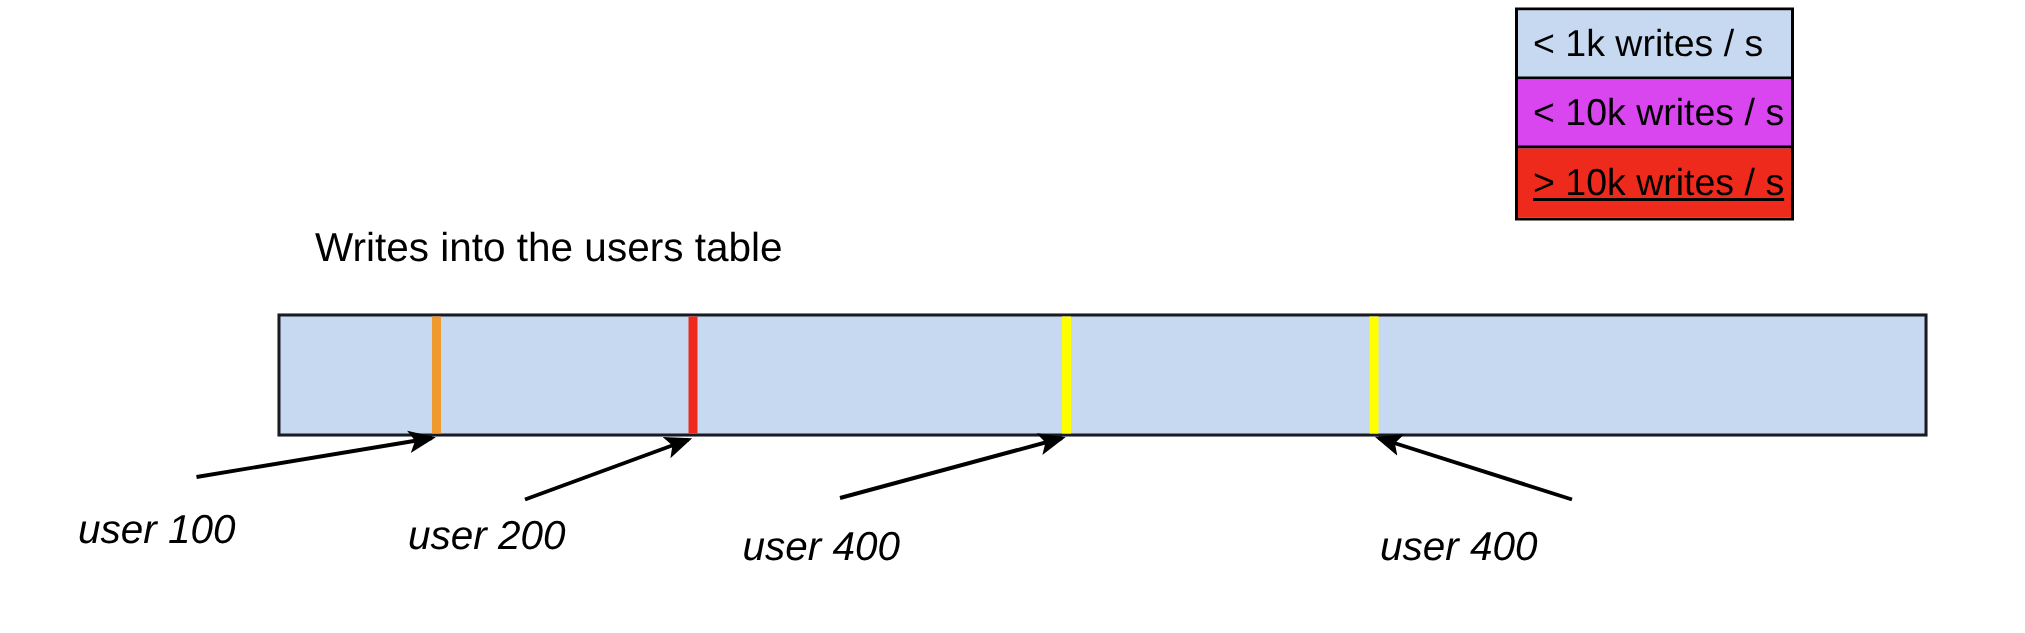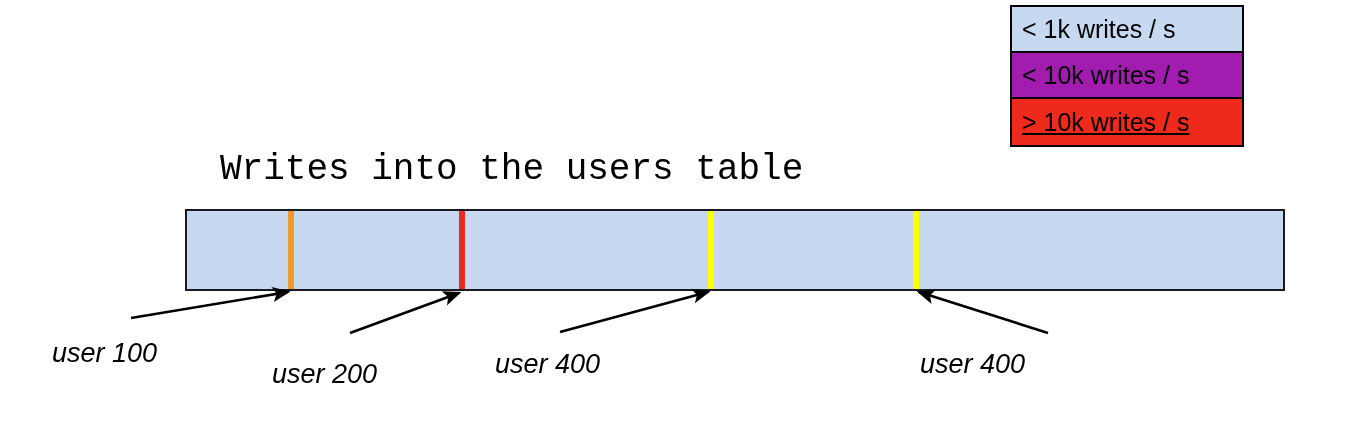--- a/index.html
+++ b/index.html
@@ -23,21 +23,21 @@
     left: 0; top: 0;
     width: 1350px;
     height: 422px;
   }
 
   
   .legend {
     position: absolute;
     left: 1010px;
     top: 5px;
-    width: 234px;
+    width: 186px;
     border: 2px solid #000000;
     box-sizing: border-box;
     background: #ffffff;
   }
   .legend-row {
     height: 46px;
     box-sizing: border-box;
     border-bottom: 2px solid #000000;
     display: flex;
     align-items: center;
@@ -45,32 +45,31 @@
     font-size: 25px;
     line-height: 1;
     letter-spacing: 0px;
     white-space: nowrap;
   }
   .legend-row:last-child {
     border-bottom: none;
   }
   .legend-swatch-blue   { background: #c6d9f0; }
   .legend-swatch-yellow { background: #ffff00; }
-  .legend-swatch-orange { background: #a21caf; }
+  .legend-swatch-orange { background: #d946ef; }
   .legend-swatch-red    { background: #ed2a1c; text-decoration: underline; }
 
   
   .chart-title {
     position: absolute;
-    left: 220px;
+    left: 210px;
     top: 152px;
-    font-size: 36px;
+    font-size: 27px;
     line-height: 1;
     white-space: nowrap;
-    font-family: Liberation Mono, monospace;
   }
 
   
   .bar-wrap {
     position: absolute;
     left: 185px;
     top: 209px;
     width: 1100px;
     height: 82px;
   }
@@ -142,17 +141,17 @@
     </defs>
     <g id="arrow-lines" stroke="#000000" stroke-width="2.6" fill="none">
         <line x1="131" y1="318" x2="288" y2="292" marker-end="url(#arrowhead)"></line>
         <line x1="350" y1="333" x2="459" y2="293" marker-end="url(#arrowhead)"></line>
         <line x1="560" y1="332" x2="708" y2="292" marker-end="url(#arrowhead)"></line>
         <line x1="1048" y1="333" x2="919" y2="292" marker-end="url(#arrowhead)"></line>
       </g>
   </svg>
 
   <div class="callout-label" id="callout-label-0" style="left: 52px; top: 340px;">user 100</div>
-  <div class="callout-label" id="callout-label-1" style="left: 272px; top: 361px;">user 200</div>
+  <div class="callout-label" id="callout-label-1" style="left: 272px; top: 344px;">user 200</div>
   <div class="callout-label" id="callout-label-2" style="left: 495px; top: 351px;">user 400</div>
   <div class="callout-label" id="callout-label-3" style="left: 920px; top: 351px;">user 400</div>
 
 </div>
 
 </body></html>

